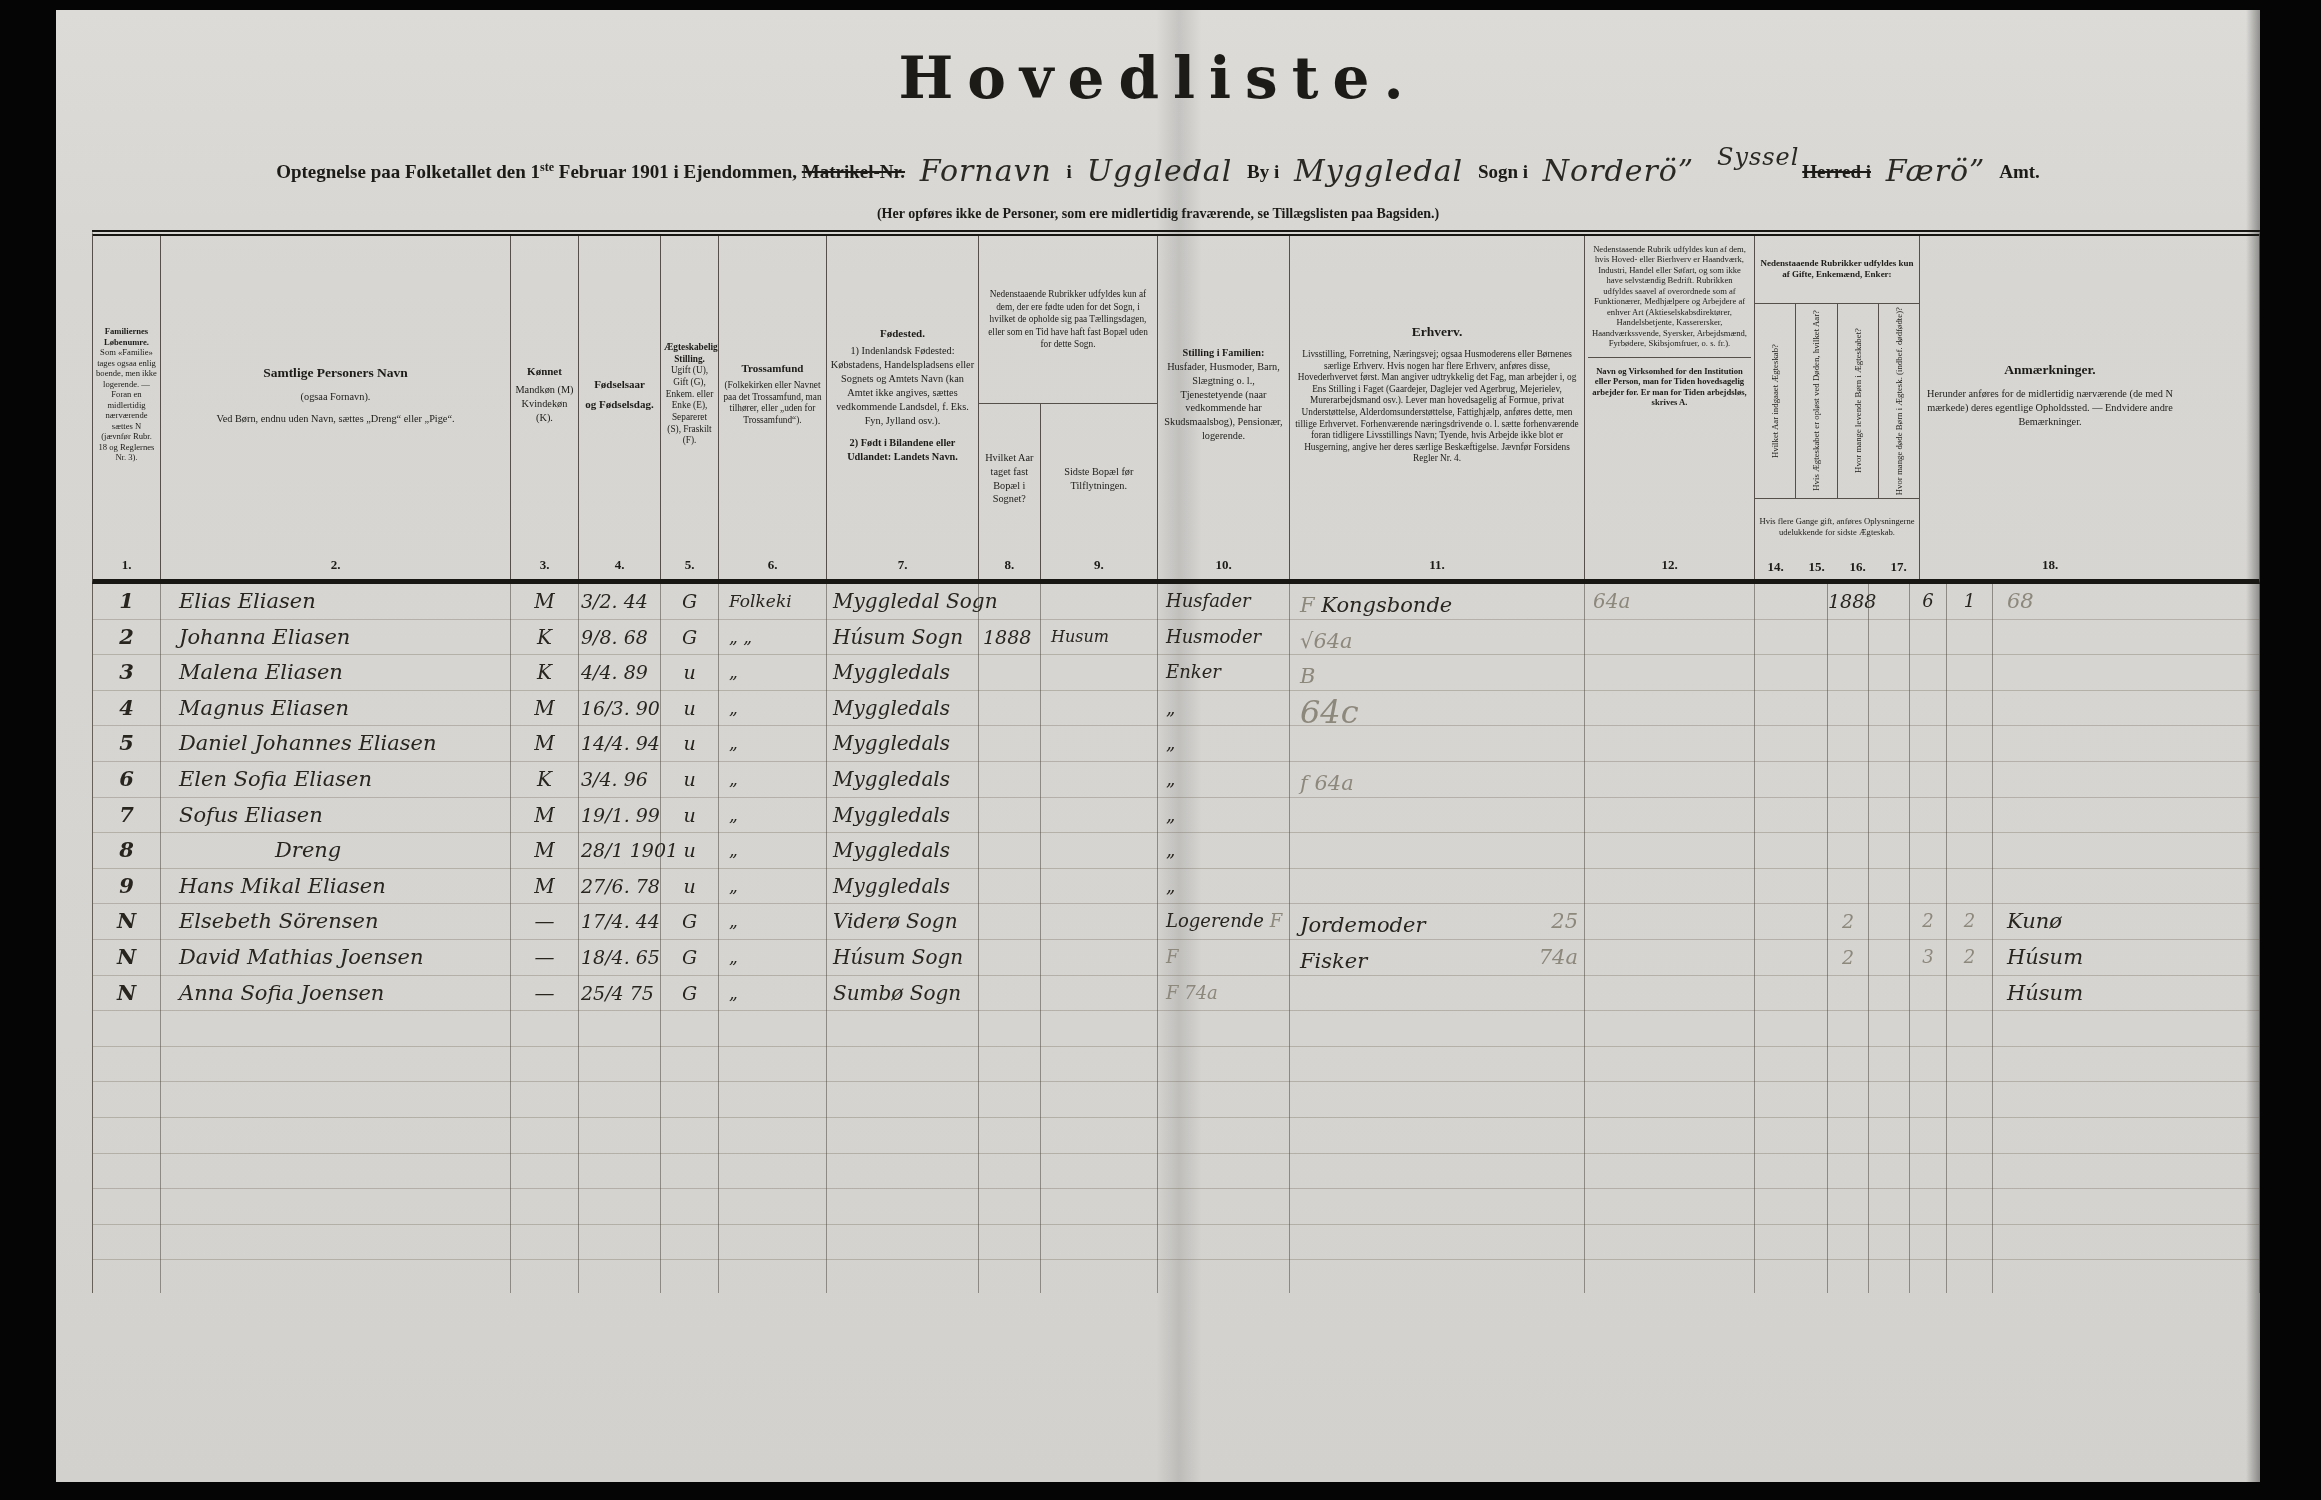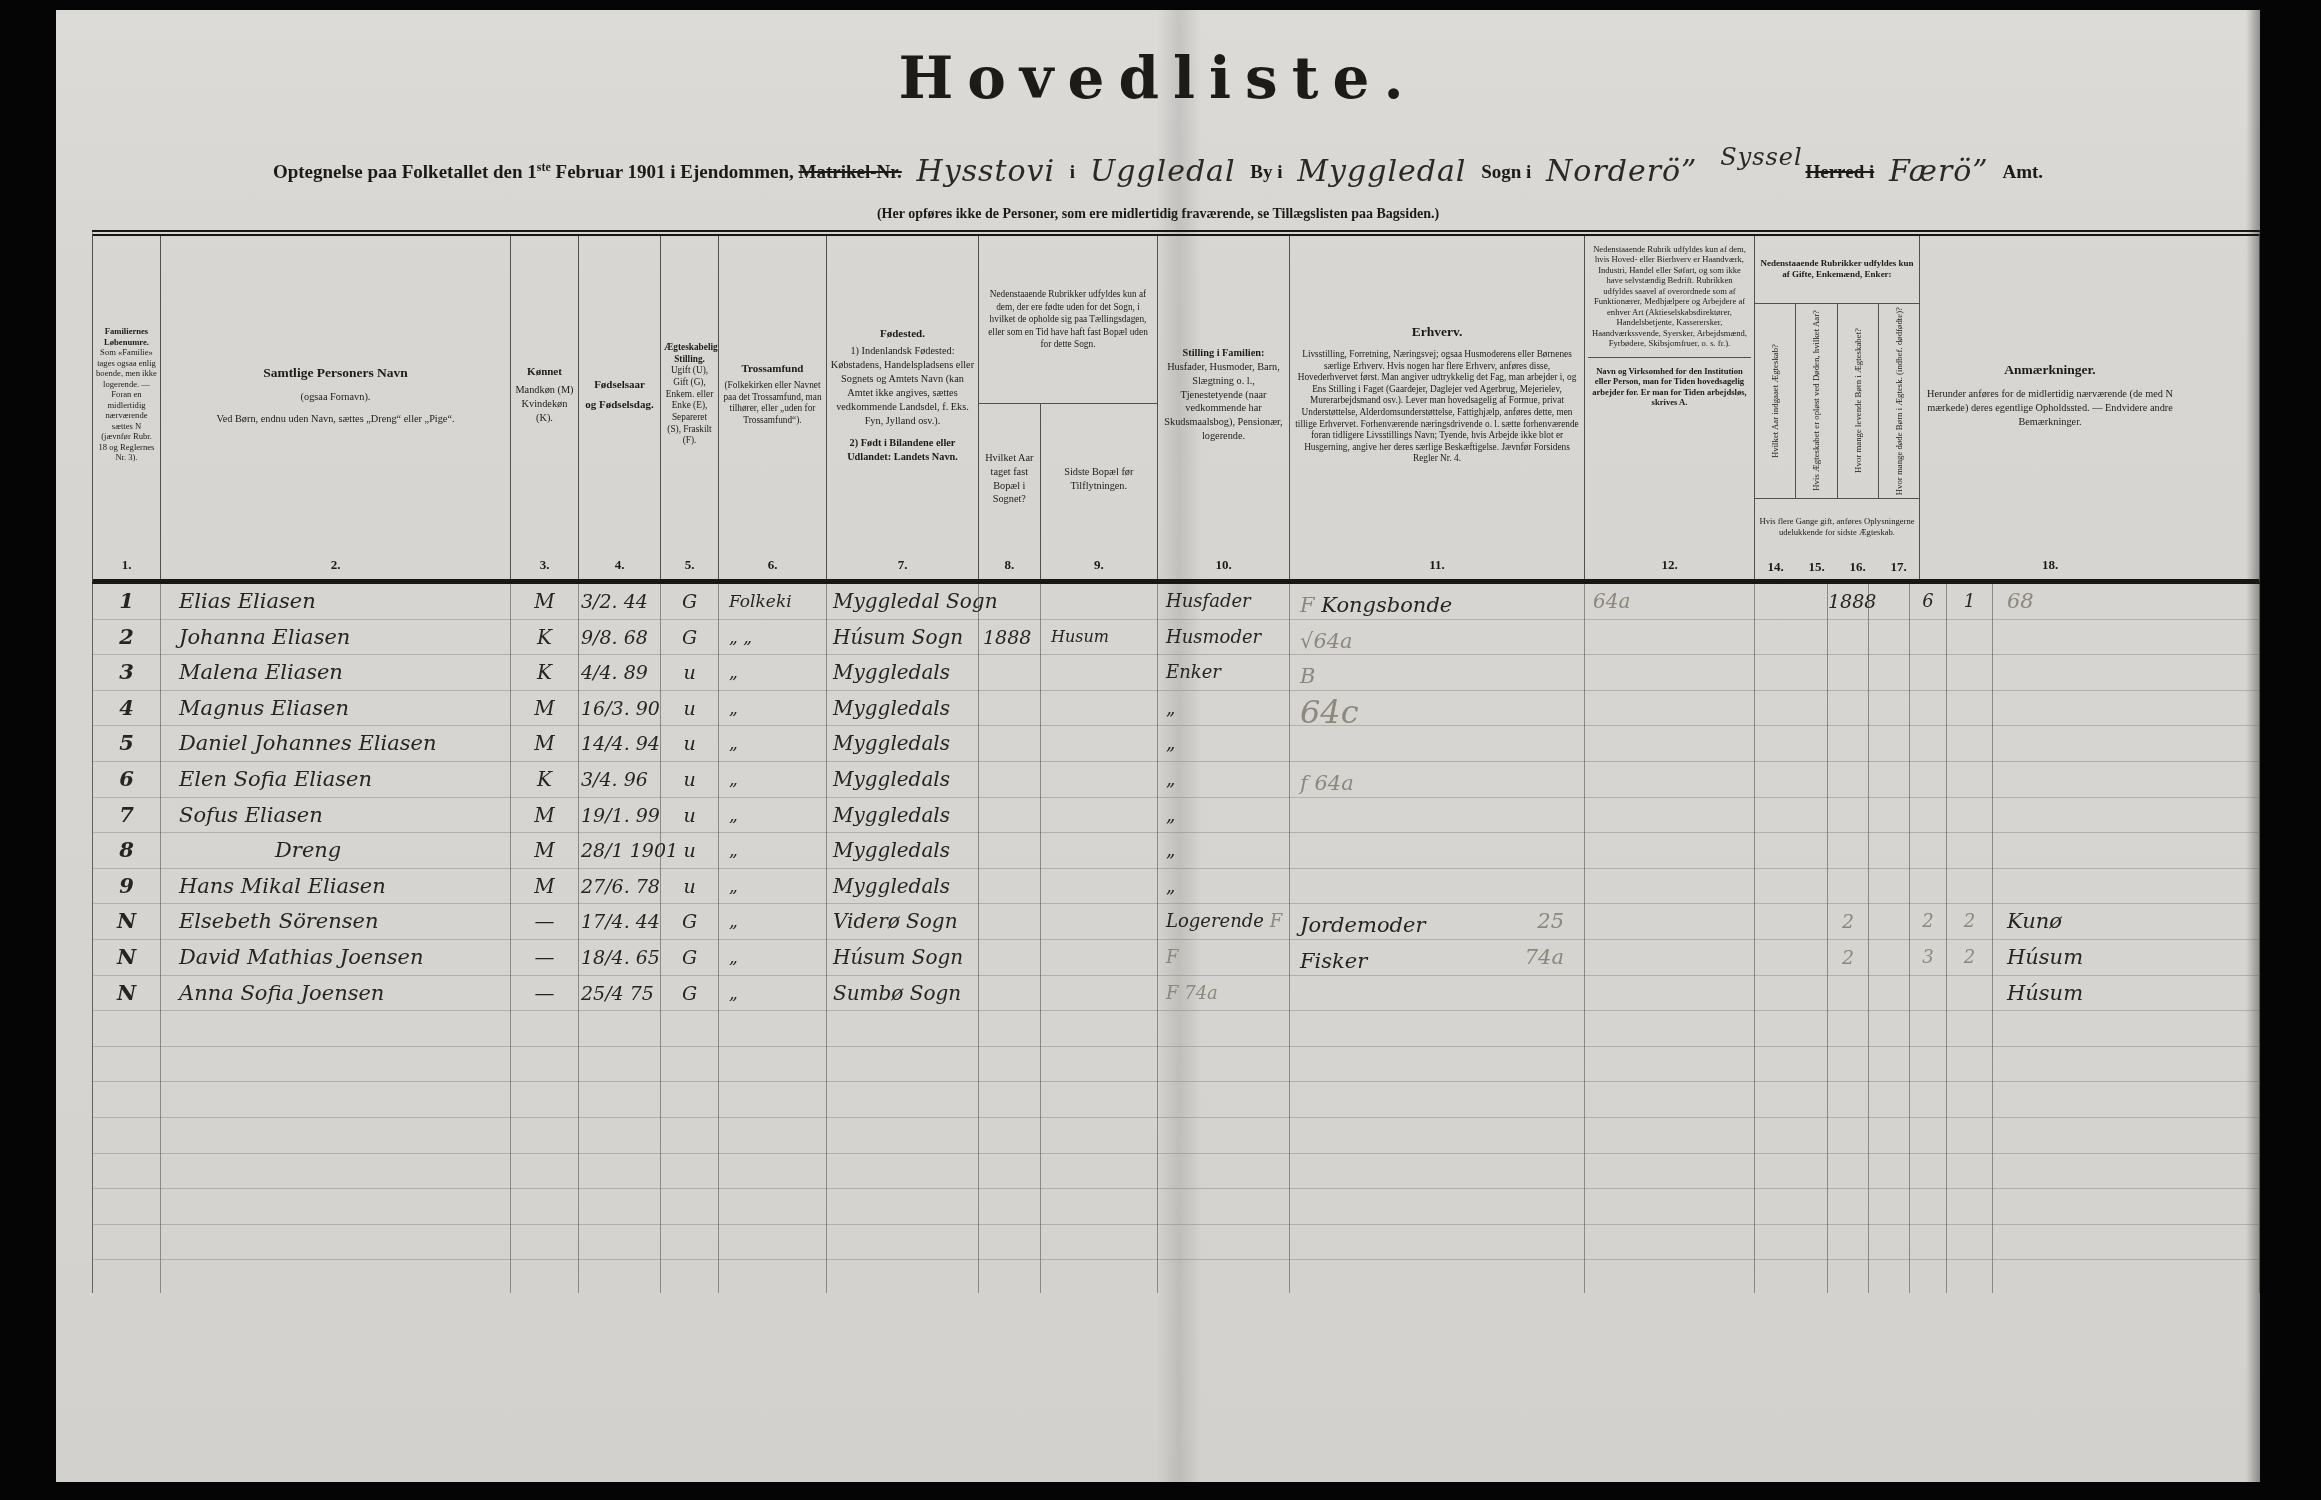--- a/index.html
+++ b/index.html
@@ -95,35 +95,35 @@
   .cell-moved{font-size:19px;padding-left:4px;}
   .cell-lastres{font-size:16px;padding-left:10px;}
   .cell-pos{font-size:18px;padding-left:8px;}
   .cell-occ{font-size:21px;padding-left:10px;}
   .cell-c12{font-size:20px;padding-left:8px;}
   .cell-myear{font-size:19px;text-align:center;}
   .cell-m15,.cell-alive,.cell-dead{text-align:center;font-size:18px;}
   .cell-remarks{font-size:21px;padding-left:14px;}
   .pc{color:#8d887c;}
   .pc-big{font-size:32px;position:relative;top:4px;}
-  .pc-right{float:right;margin-right:20px;}
+  .pc-right{float:right;margin-right:6px;}
 </style>
 </head>
 <body>
 
 <div id="page">
   <div id="fold-shadow"></div>
   <div id="edge-shade"></div>
 
   <div class="title">Hovedliste.</div>
 
   <div class="subtitle">
     <span>Optegnelse paa Folketallet den 1</span><sup>ste</sup><span> Februar 1901 i Ejendommen,</span>
     <span class="strike">Matrikel-Nr.</span>
-    <span class="hw">Hysstovi</span>
+    <span class="hw">Fornavn</span>
     <span>i</span>
     <span class="hw">Uggledal</span>
     <span>By i</span>
     <span class="hw">Myggledal</span>
     <span>Sogn i</span>
     <span class="hw">Norderö”</span>
     <span class="hw sys">Syssel</span>
     <span class="strike">Herred i</span>
     <span class="hw">Færö”</span>
     <span>Amt.</span>

